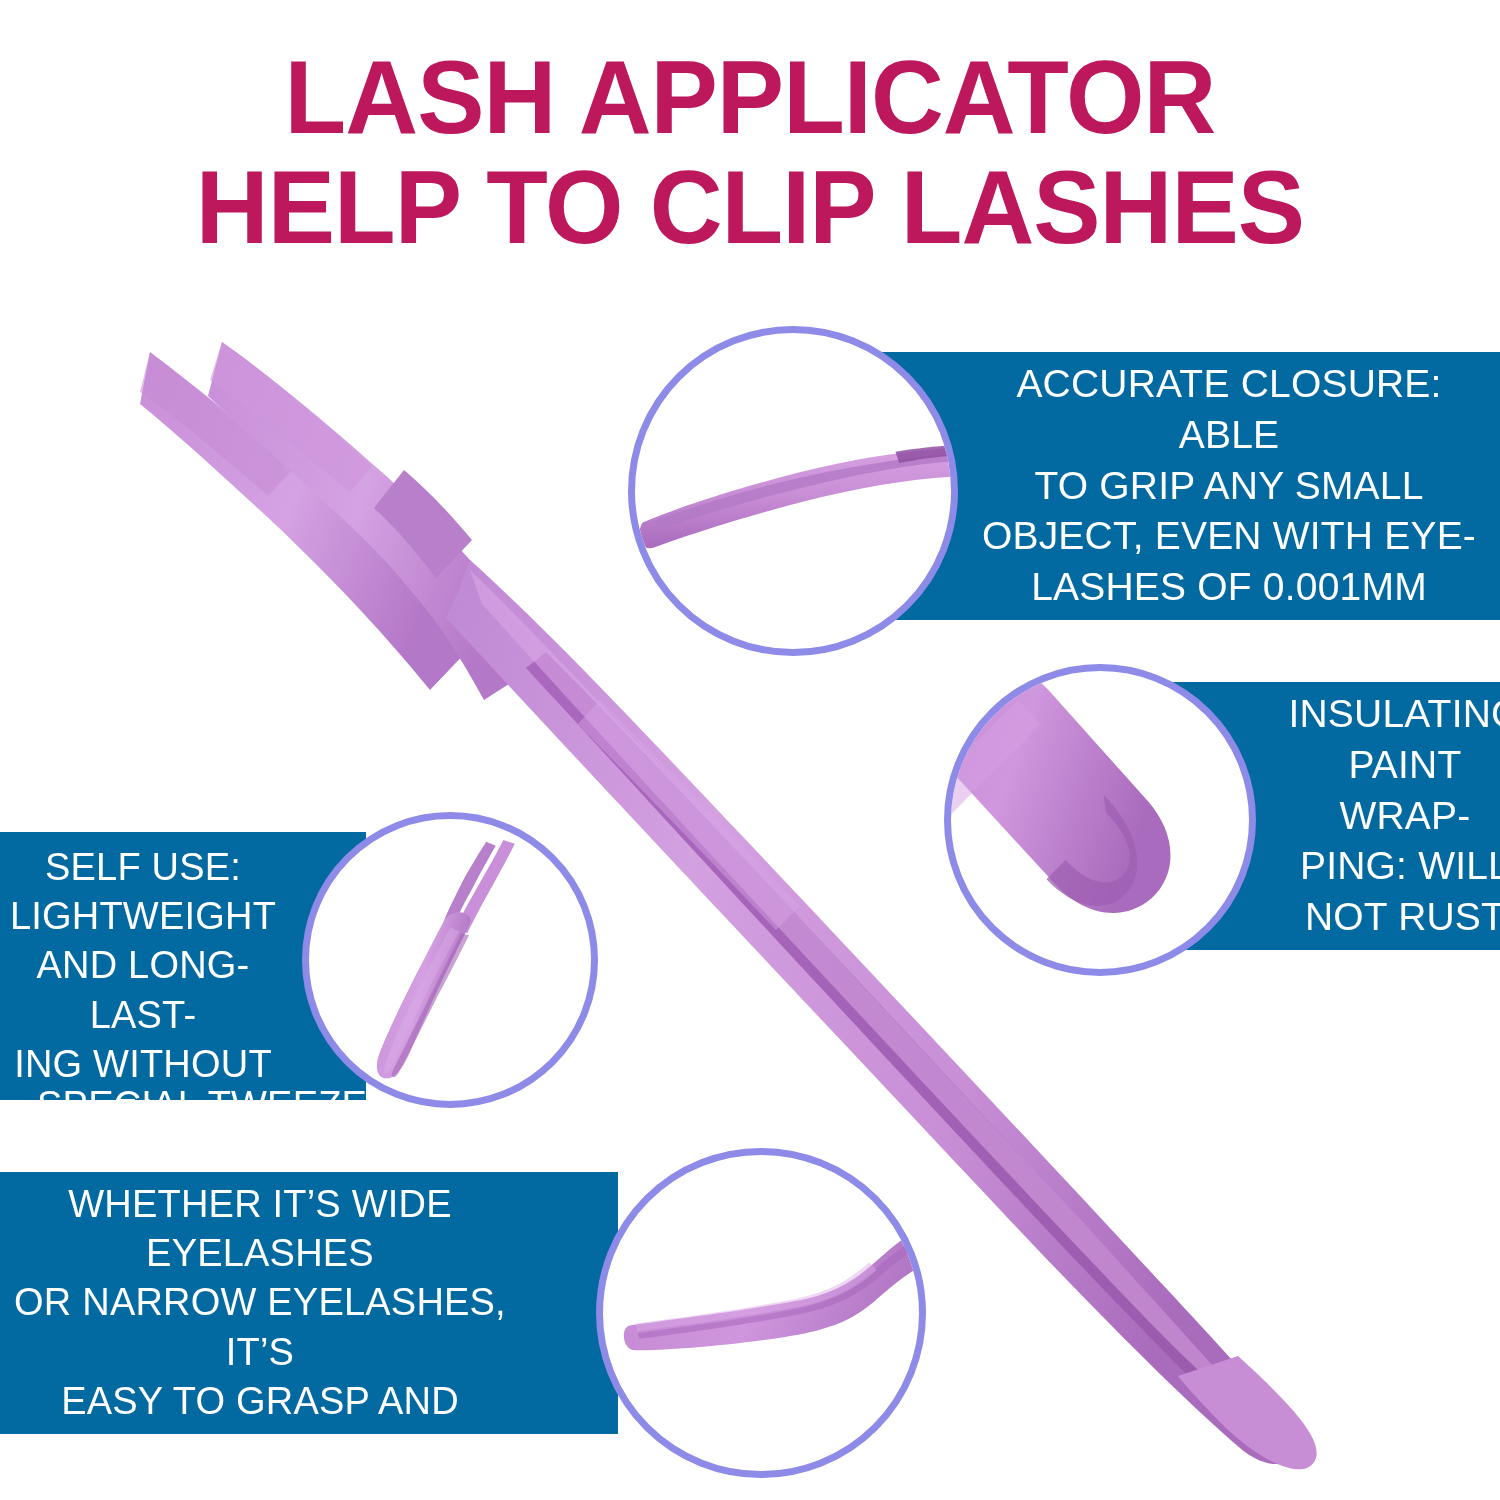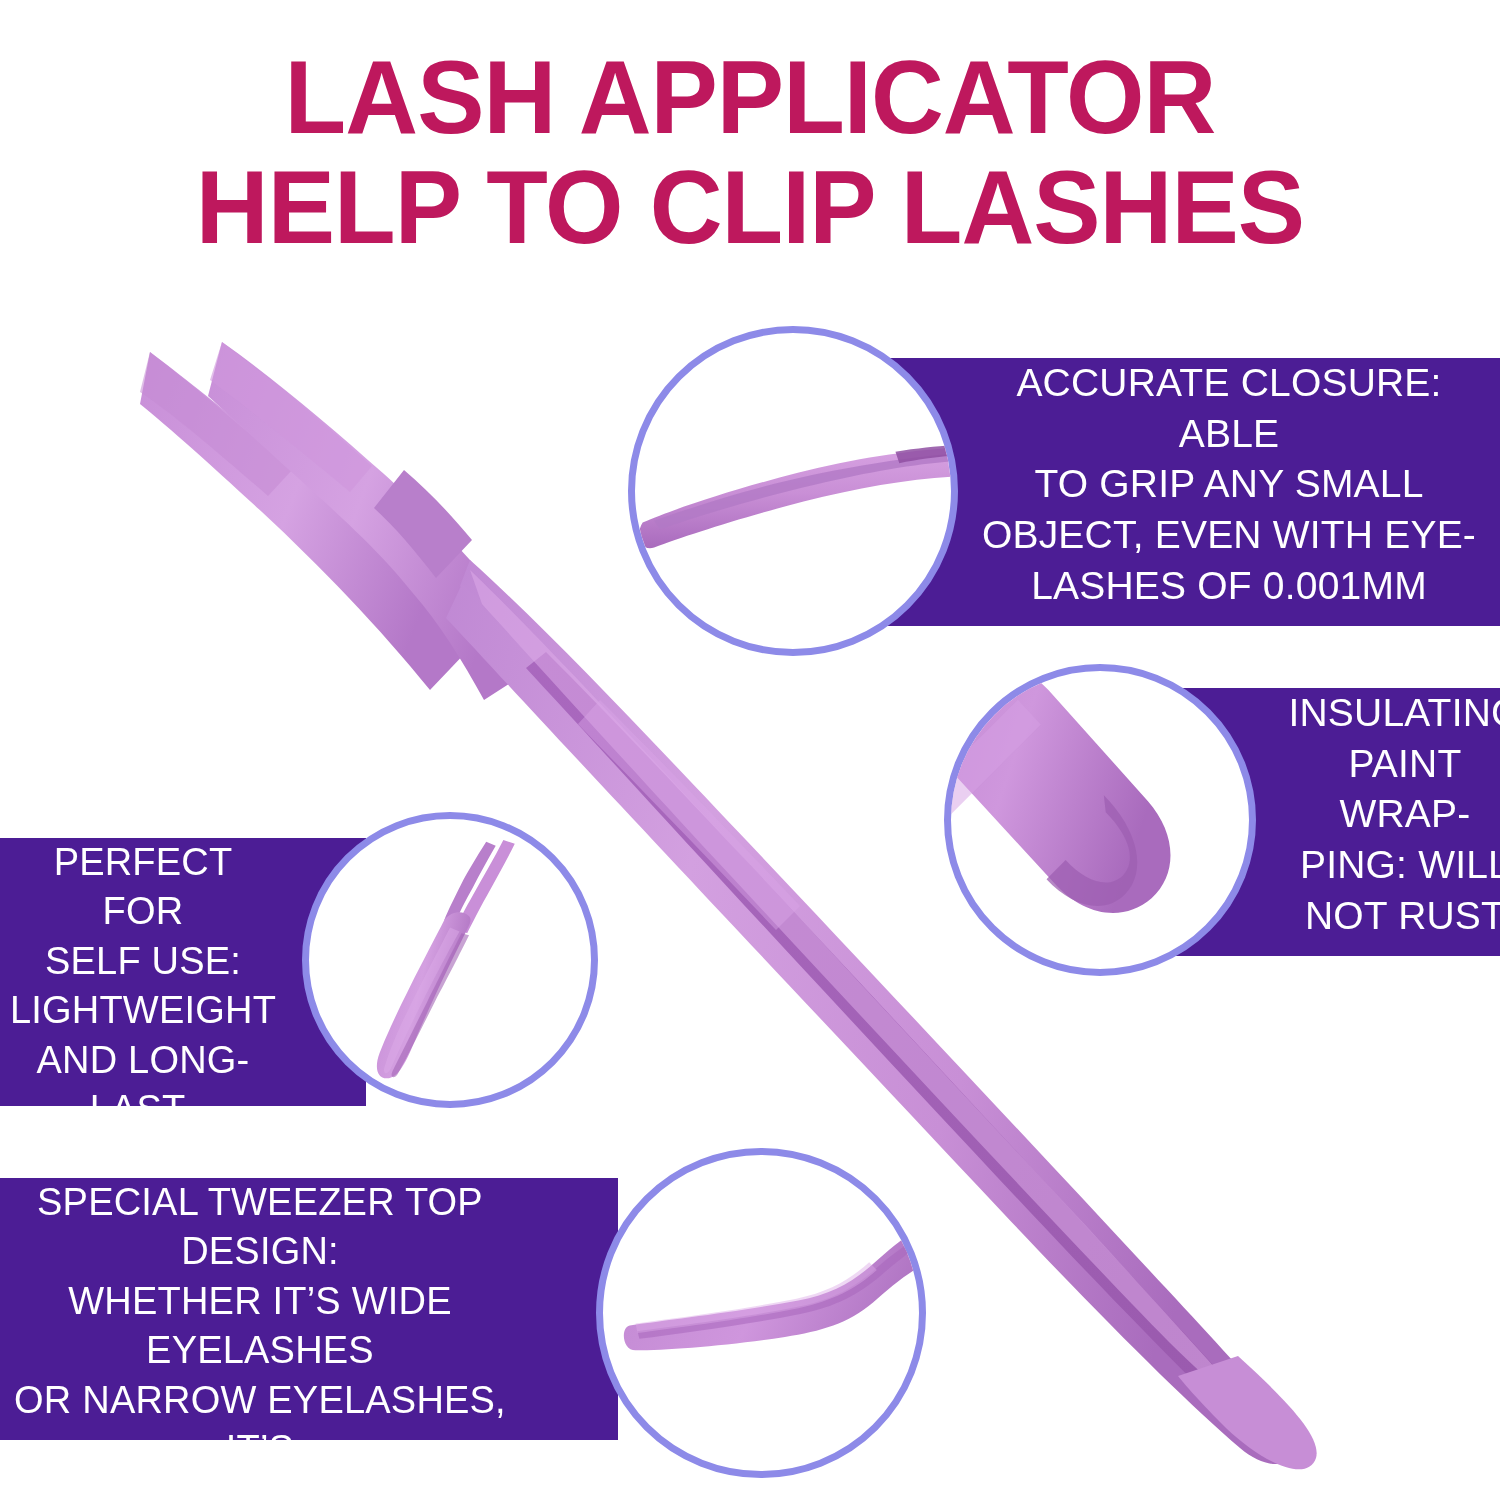--- a/index.html
+++ b/index.html
@@ -32,26 +32,25 @@
     font-size: 104px;
     line-height: 1.06;
     letter-spacing: -1px;
     transform: scaleX(0.97);
     white-space: nowrap;
   }
 
   
   .callout-bar {
     position: absolute;
-    background: #4c1d95;
+    background: #0369a1;
     display: flex;
-    align-items: flex-start;
+    align-items: center;
     justify-content: center;
     box-sizing: border-box;
-    margin-top: 6px;
   }
   .callout-text {
     color: #ffffff;
     font-family: "Liberation Sans", sans-serif;
     font-weight: 400;
     font-size: 39px;
     line-height: 1.30;
     text-align: center;
     white-space: pre-line;
     letter-spacing: 0.2px;

